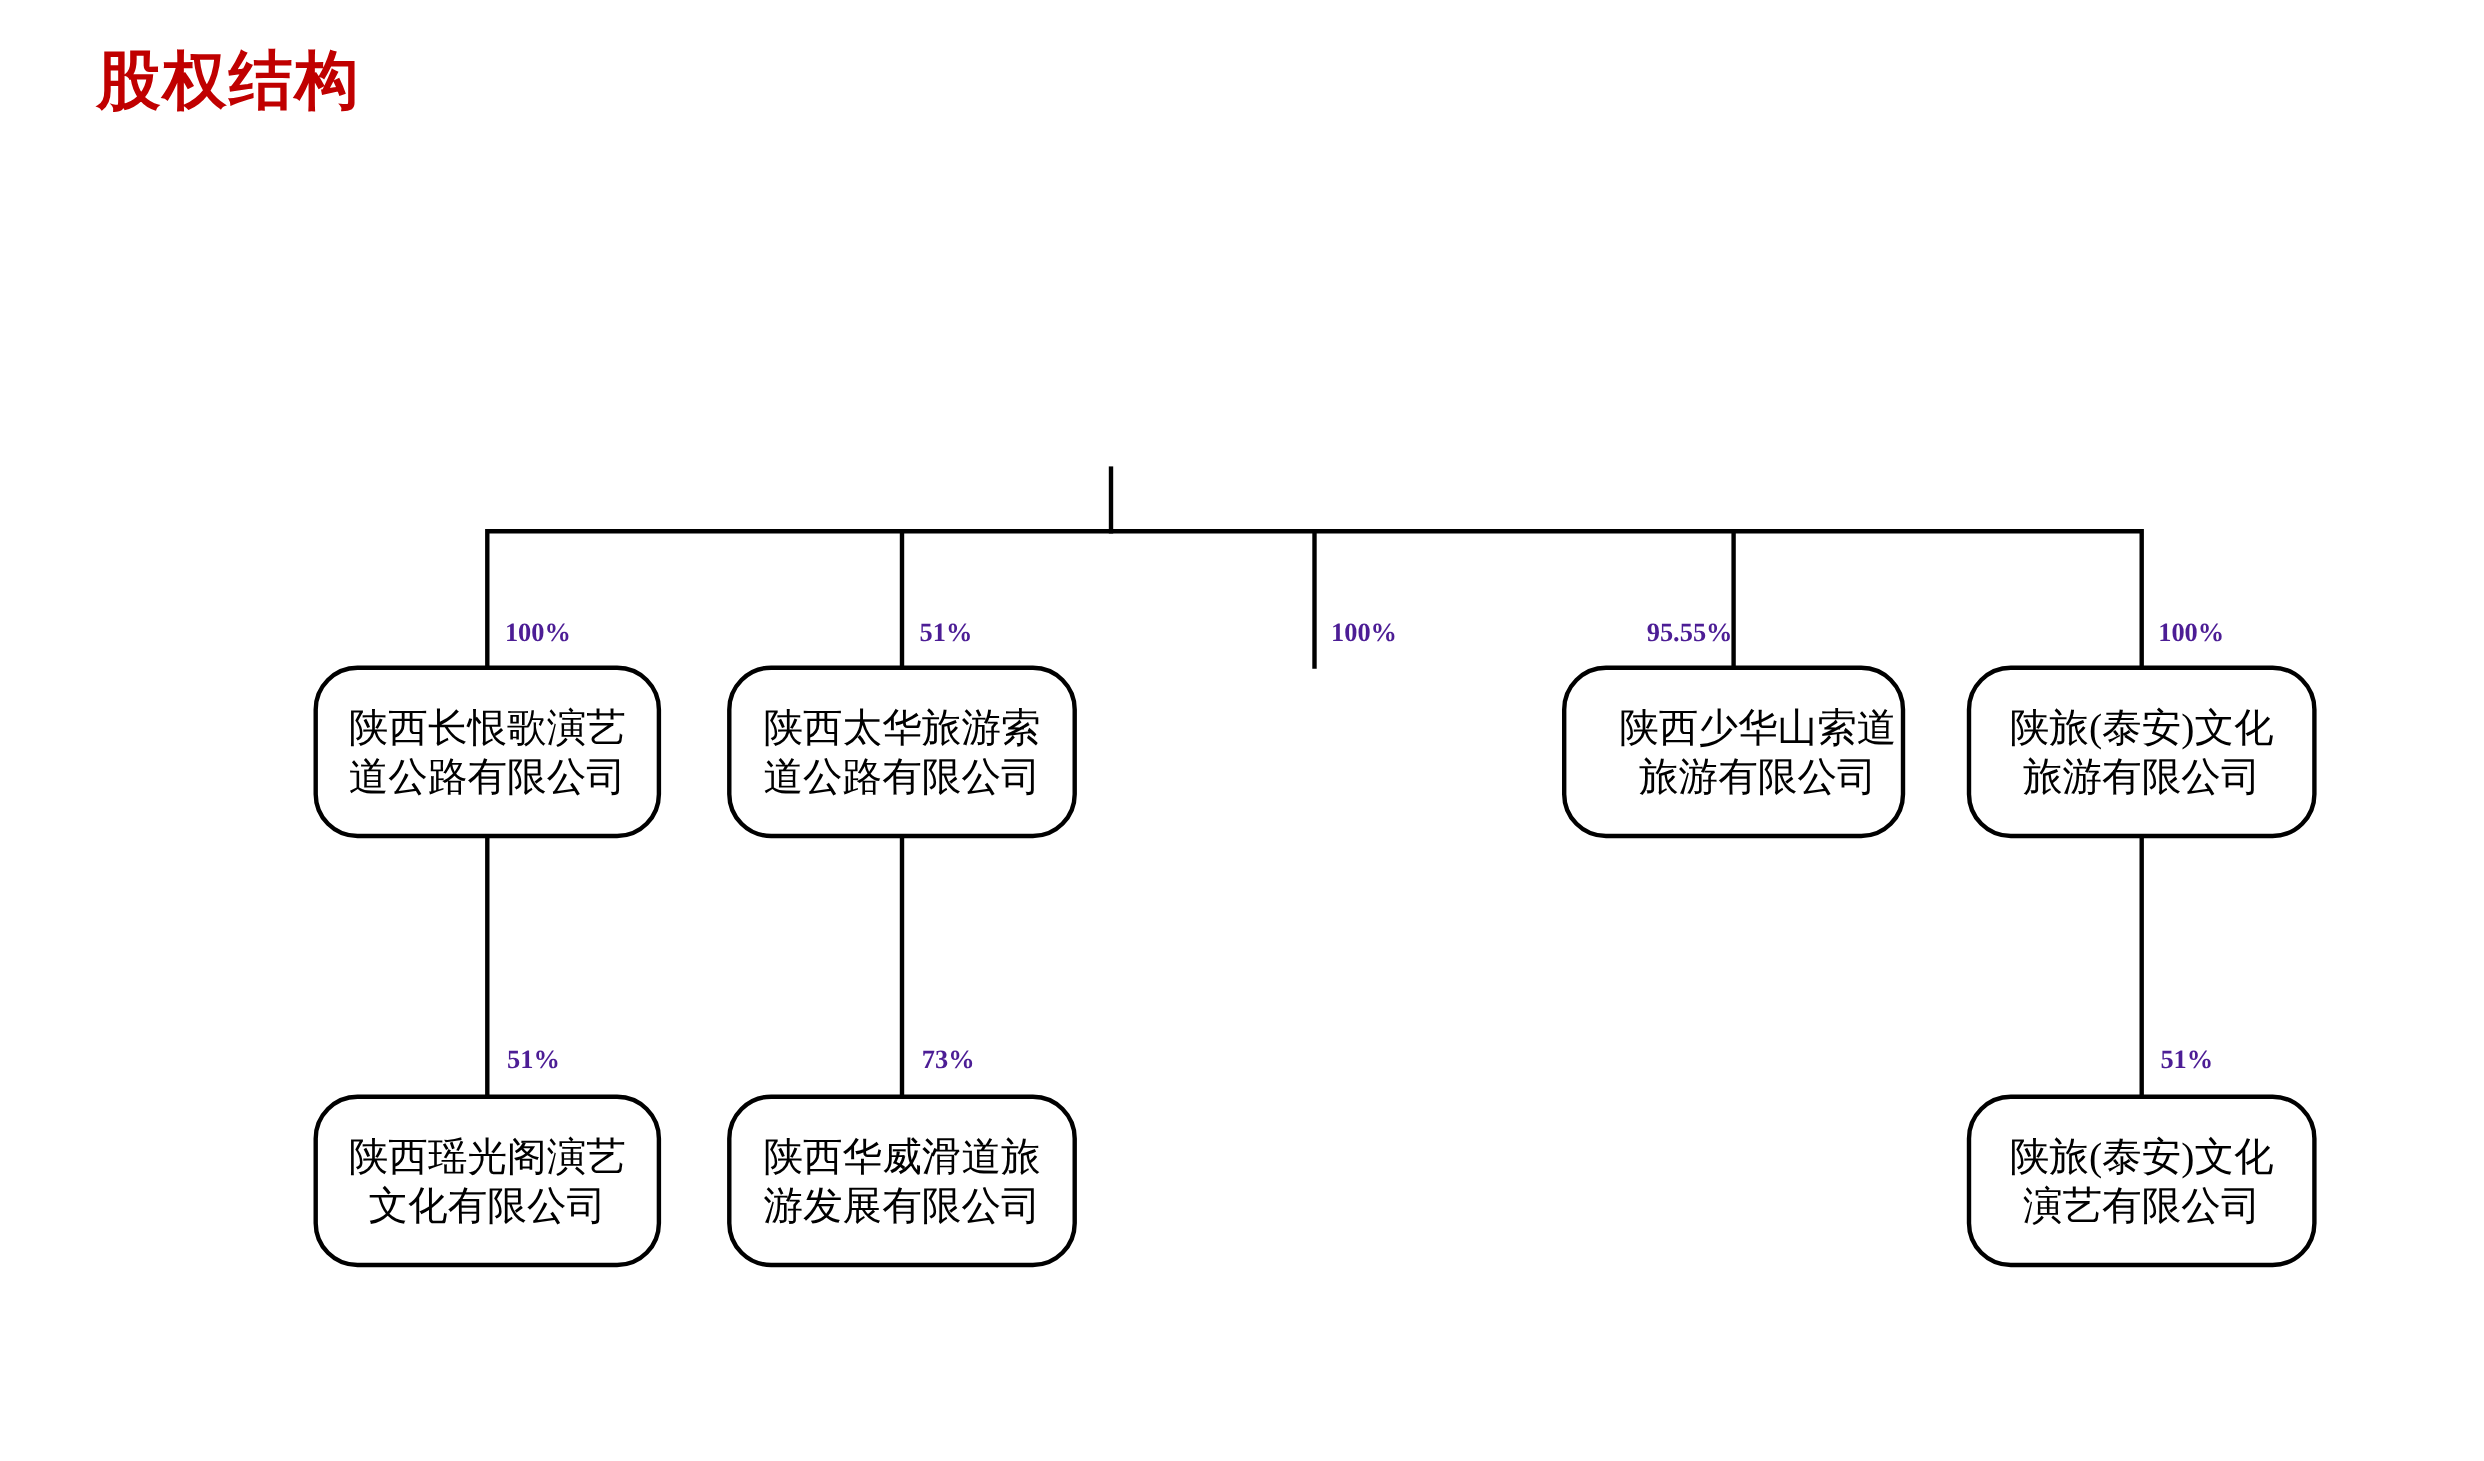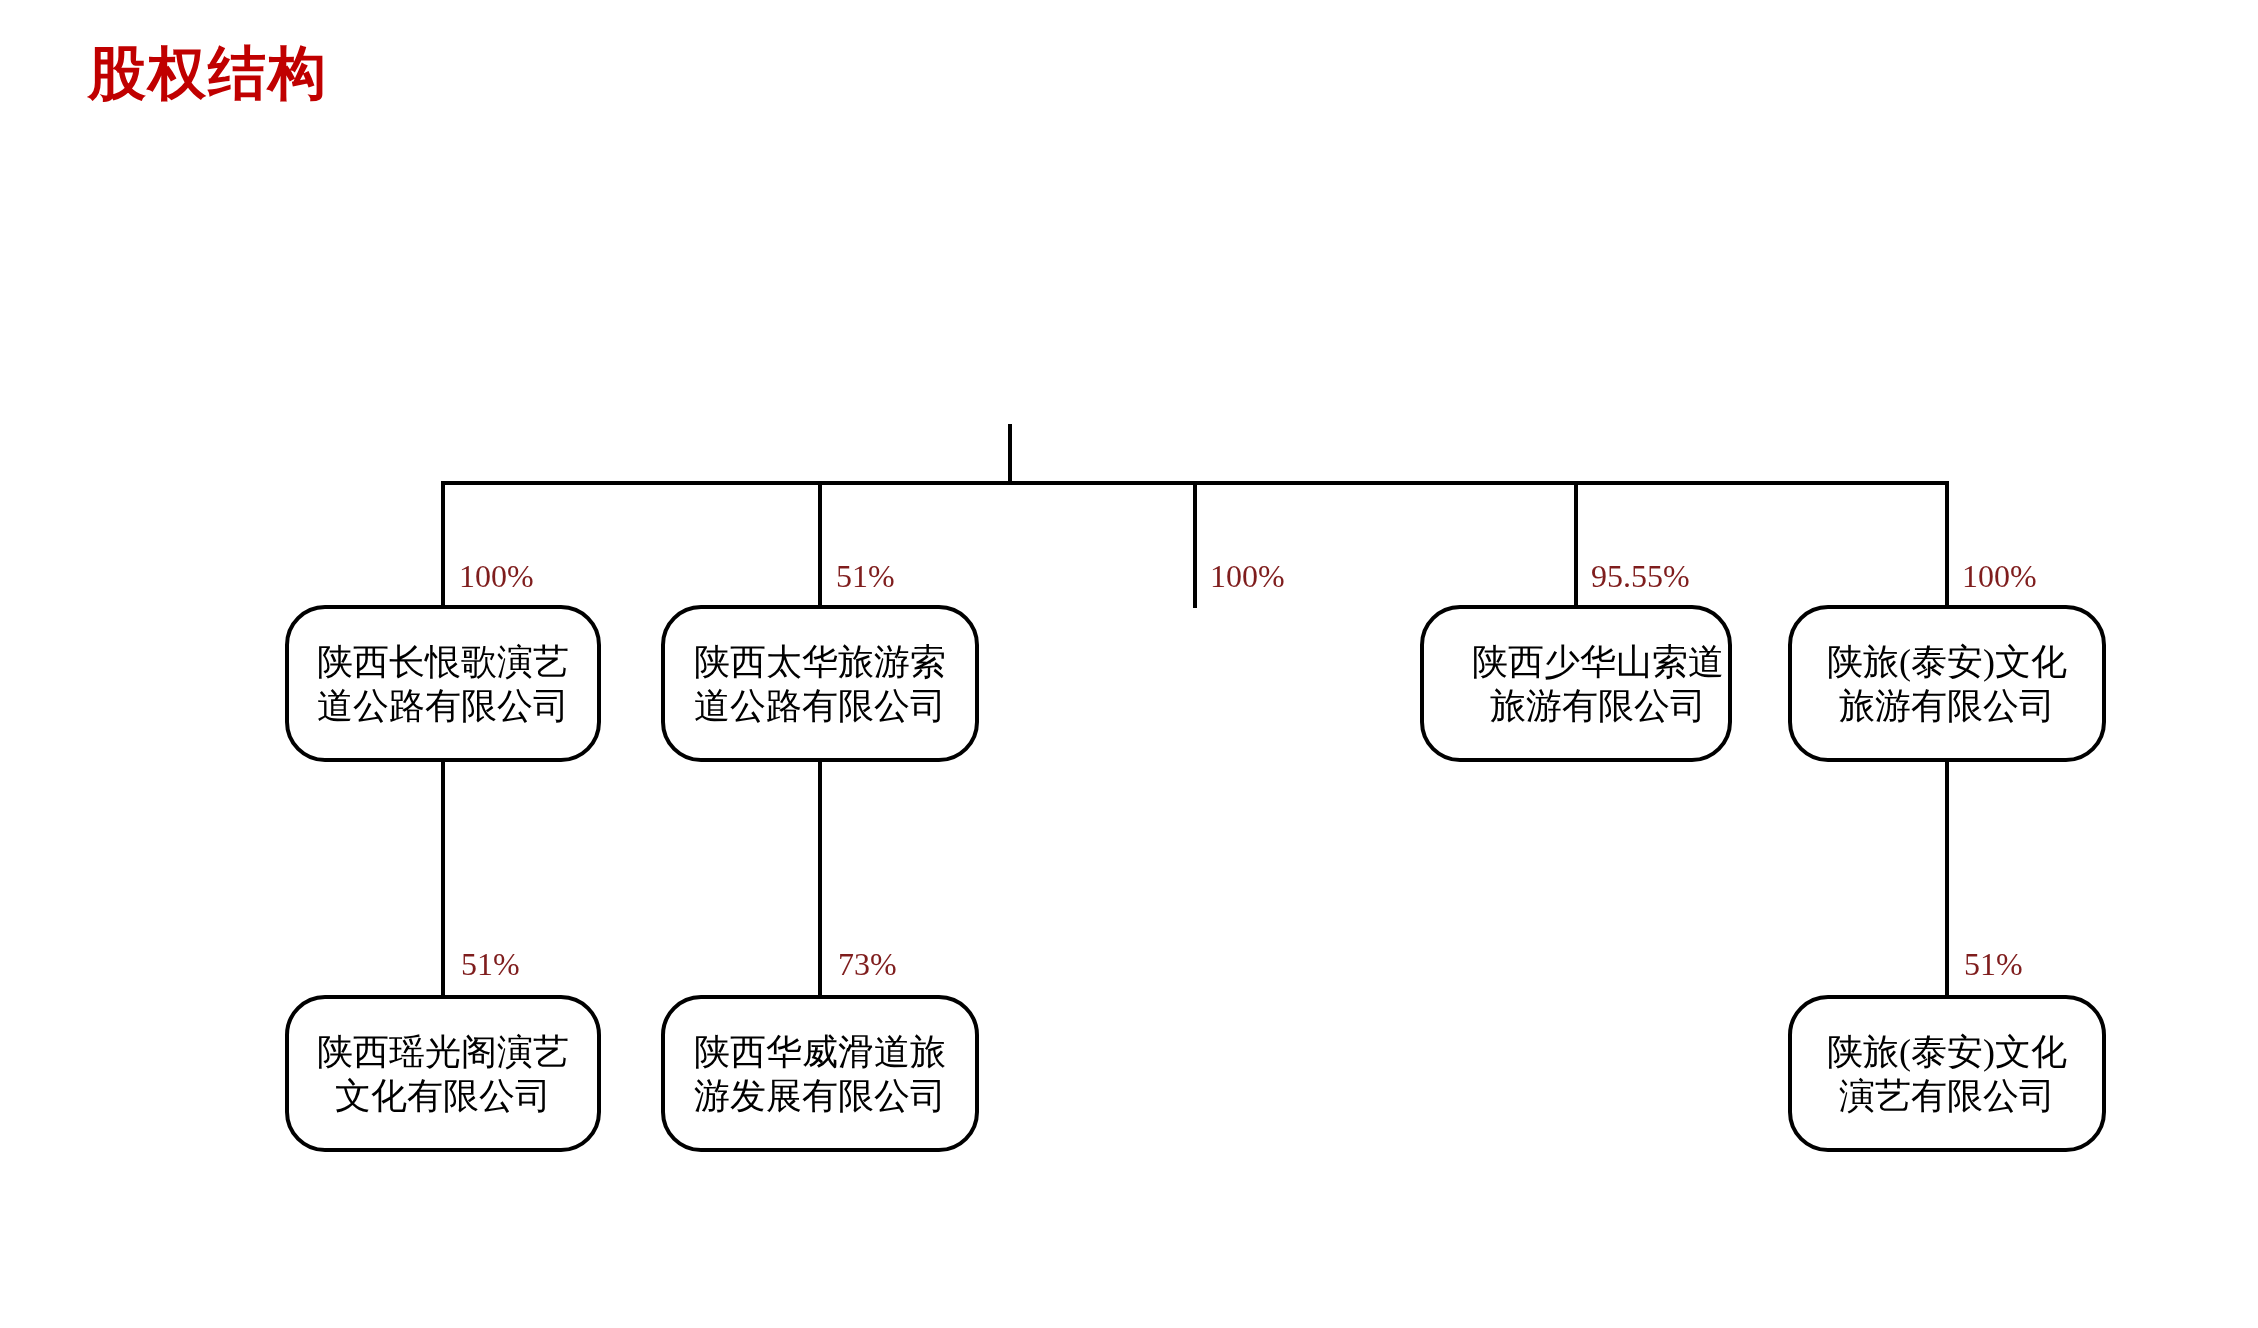--- a/index.html
+++ b/index.html
@@ -56,29 +56,30 @@
   .n-b1 { left: 285px;  top: 605px; width: 316px; height: 157px; }
   .n-b2 { left: 661px;  top: 605px; width: 318px; height: 157px; }
   .n-b3 { left: 1036px; top: 605px; width: 318px; height: 157px; }
   .n-b4 { left: 1420px; top: 605px; width: 312px; height: 157px; padding-left: 44px; }
   .n-b5 { left: 1788px; top: 605px; width: 318px; height: 157px; }
   .n-g1 { left: 285px;  top: 995px; width: 316px; height: 157px; }
   .n-g2 { left: 661px;  top: 995px; width: 318px; height: 157px; }
   .n-g3 { left: 1788px; top: 995px; width: 318px; height: 157px; }
   .pct {
     position: absolute;
-    color: #7f1d1d;
-    font-size: 32px;
+    color: #4c1d95;
+    font-size: 24px;
     line-height: 36px;
     white-space: nowrap;
+    font-weight: bold;
   }
   .p1 { left: 459px;  top: 558px; }
   .p2 { left: 836px;  top: 558px; }
   .p3 { left: 1210px; top: 558px; }
-  .p4 { left: 1591px; top: 558px; }
+  .p4 { left: 1497px; top: 558px; }
   .p5 { left: 1962px; top: 558px; }
   .q1 { left: 461px;  top: 946px; }
   .q2 { left: 838px;  top: 946px; }
   .q3 { left: 1964px; top: 946px; }
 </style>
 </head>
 <body>
 
 <div class="canvas">
 

